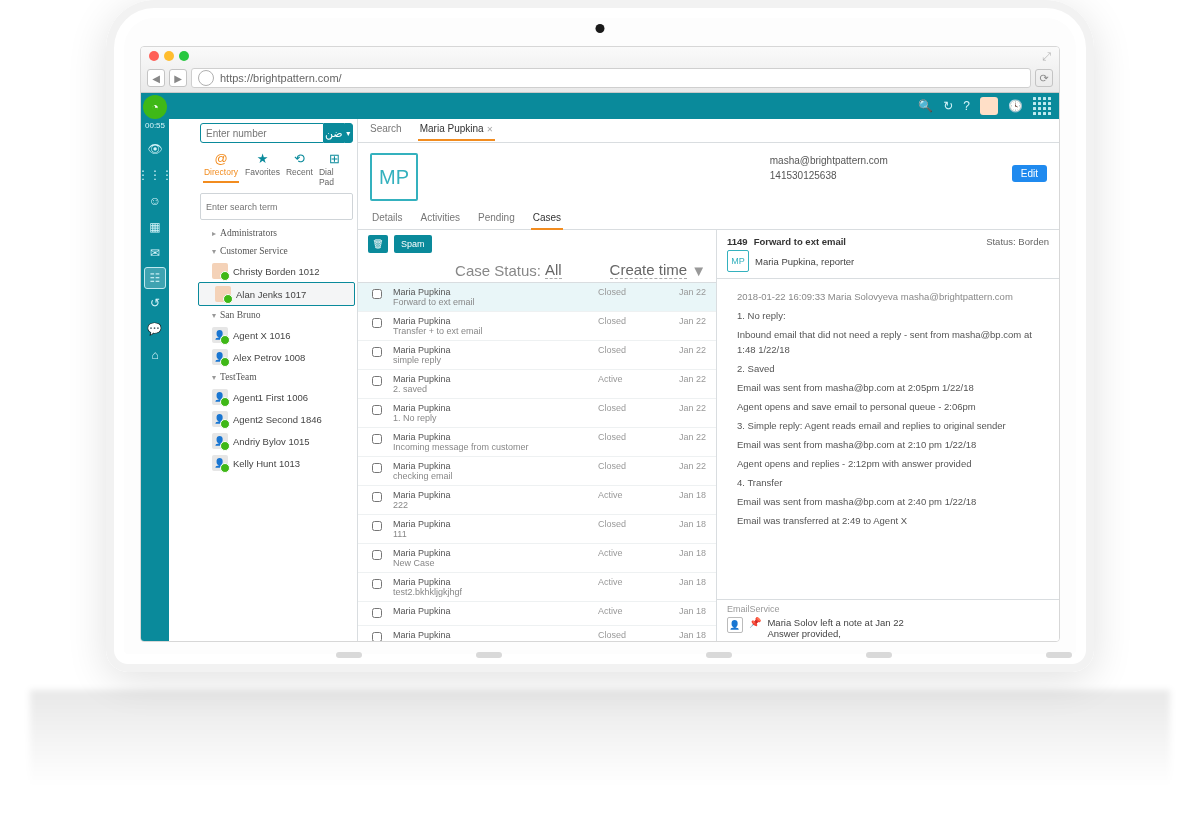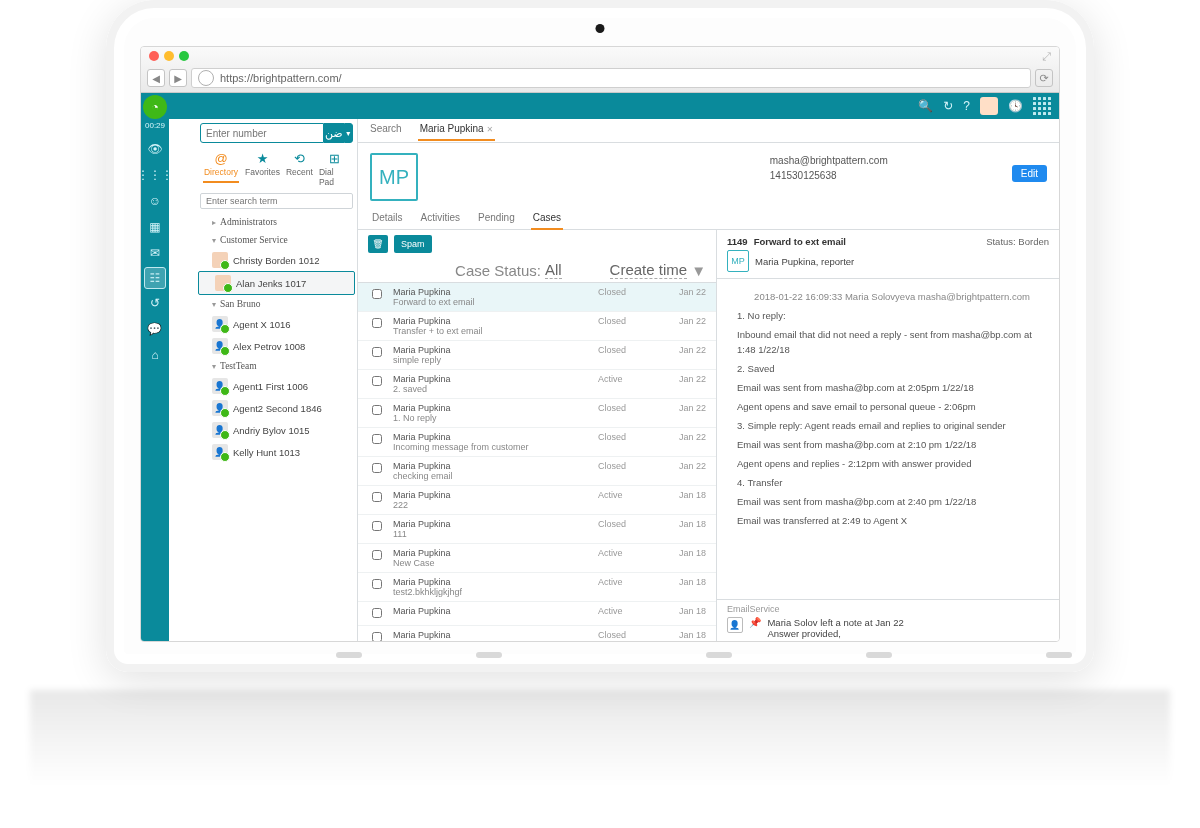--- a/index.html
+++ b/index.html
@@ -61,21 +61,21 @@
   .num input{flex:1;height:20px;border:1px solid var(--teal);border-radius:3px 0 0 3px;padding:0 5px;font-size:10px;}
   .num .call{width:24px;height:20px;background:var(--teal);color:#fff;display:flex;align-items:center;justify-content:center;font-size:11px;letter-spacing:-2px;border:1px solid var(--teal);}
   .num .dd{width:12px;height:20px;background:var(--teal);color:#fff;display:flex;align-items:center;justify-content:center;font-size:8px;border-radius:0 3px 3px 0;border:1px solid var(--teal);}
   .dirtabs{display:flex;justify-content:space-around;padding:2px 4px 0;font-size:8.5px;color:#666;}
   .dirtab{display:flex;flex-direction:column;align-items:center;gap:1px;cursor:pointer;padding:2px 3px;}
   .dirtab .ti{font-size:13px;color:var(--teal);}
   .dirtab.active{color:var(--orange);}
   .dirtab.active .ti{color:var(--orange);}
   .dirtab.active::after{content:"";display:block;width:36px;height:2px;background:var(--orange);margin-top:3px;}
   .searchbox{margin:4px;}
-  .searchbox input{width:100%;height:16px;border:1px solid #cfd4d8;border-radius:2px;padding:0 5px;font-size:9px;}
+  .searchbox input{width:100%;height:27px;border:1px solid #cfd4d8;border-radius:2px;padding:0 5px;font-size:9px;}
 
   .tree{flex:1;overflow:auto;font-size:9.5px;}
   .grp{padding:4px 16px;color:#555;cursor:pointer;display:flex;align-items:center;gap:4px;font-family:Liberation Serif, serif;}
   .grp::before{content:"▸";font-size:8px;color:#999;}
   .grp.open::before{content:"▾";}
   .mem{padding:3px 6px 3px 16px;display:flex;align-items:center;gap:5px;cursor:pointer;}
   .mem.sel{background:var(--grey-bg);border:1px solid var(--teal);border-radius:2px;margin:0 2px;}
   .mem .av{width:16px;height:16px;border-radius:2px;background:#e6e6e6;position:relative;display:flex;align-items:center;justify-content:center;font-size:9px;color:#888;flex:none;}
   .mem .av::after{content:"";position:absolute;right:-2px;bottom:-2px;width:8px;height:8px;border-radius:50%;background:var(--green);border:1px solid #fff;}
   .mem .av.photo{background:#f4d2b8}
@@ -120,21 +120,21 @@
   .detail{width:342px;display:flex;flex-direction:column;font-size:9.5px;}
   .dhead{padding:6px 10px;border-bottom:1px solid var(--grey-border);}
   .dhead .row1{display:flex;align-items:center;gap:6px;}
   .dhead .cid{font-weight:600;color:#333;}
   .dhead .ctitle{font-weight:600;color:#333;}
   .dhead .stat{margin-left:auto;color:#666;}
   .dhead .row2{display:flex;align-items:center;gap:6px;margin-top:3px;}
   .dhead .mini{width:22px;height:22px;border:1.5px solid #34b1be;border-radius:2px;color:#34b1be;font-size:9px;display:flex;align-items:center;justify-content:center;}
   .dbody{flex:1;overflow:auto;padding:6px 12px 10px 20px;color:#555;line-height:15px;}
   .dbody p{margin:4px 0;}
-  .dbody .meta{color:#888;text-align:center;}
+  .dbody .meta{color:#888;}
   .dfoot{border-top:1px solid var(--grey-border);padding:4px 10px 2px;}
   .dfoot .svc{font-size:9px;color:#999;}
   .dfoot .note{display:flex;align-items:flex-start;gap:6px;margin-top:3px;font-size:9.5px;}
   .dfoot .nava{width:16px;height:16px;border:1px solid #bbb;border-radius:2px;display:flex;align-items:center;justify-content:center;font-size:9px;color:#888;}
   .dfoot .pin{font-size:10px;color:#999;}
 </style>
 </head>
 <body>
 
 <div class="laptop">
@@ -156,21 +156,21 @@
           <span>https://brightpattern.com/</span>
         </div>
         <div class="reload">⟳</div>
       </div>
     </div>
 
     <div class="app">
 
       <div class="rail">
         <div class="clock">◔</div>
-        <div class="time">00:29</div>
+        <div class="time">00:55</div>
         <div class="ico">👁</div>
         <div class="ico">⋮⋮⋮</div>
         <div class="ico">☺</div>
         <div class="ico">▦</div>
         <div class="ico">✉</div>
         <div class="ico outlined active">☷</div>
         <div class="ico">↺</div>
         <div class="ico">💬</div>
         <div class="ico">⌂</div>
       </div>

